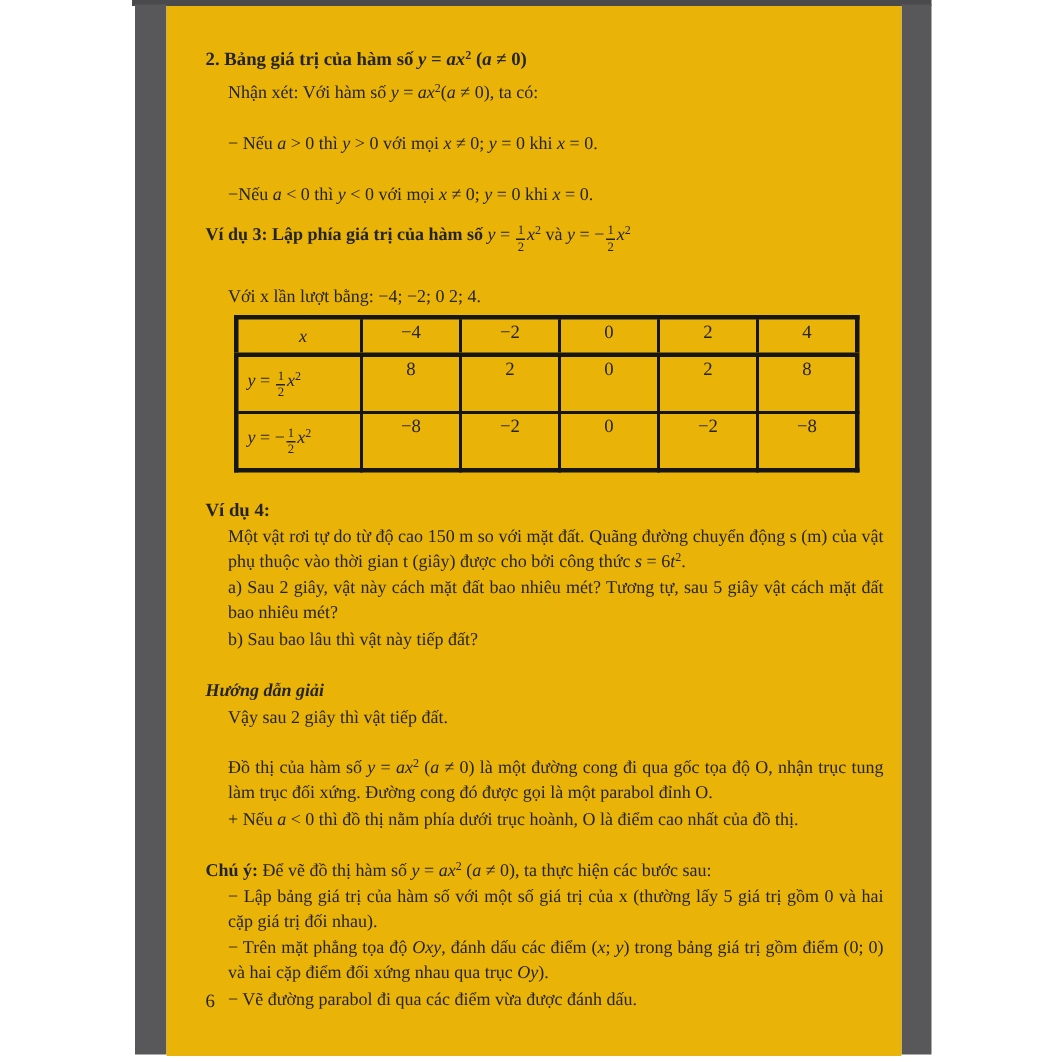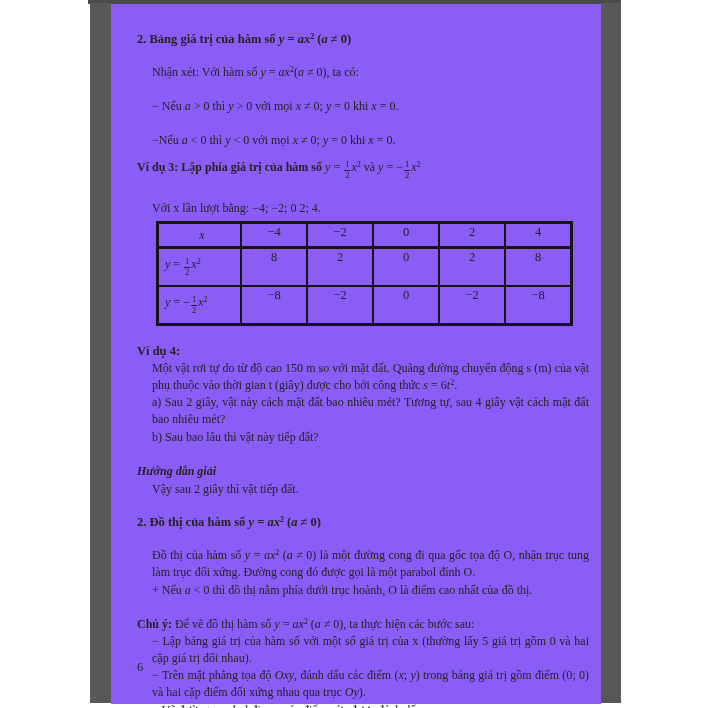--- a/index.html
+++ b/index.html
@@ -9,31 +9,31 @@
     font-family:"Liberation Serif","DejaVu Serif",serif;
     color:#242424;
   }
   
   .strip-top  { position:absolute; left:88px;  top:0;   width:533px; height:4px;  background:#4a4a4d; }
   .bar-left   { position:absolute; left:90px;  top:3px; width:21px;  height:700px; background:#58585a; }
   .bar-right  { position:absolute; left:601px; top:3px; width:20px;  height:700px; background:#58585a; }
   
   .page {
     position:absolute; left:111px; top:4px; width:490px; height:700px;
-    background:#8b5cf6; box-sizing:border-box;
+    background:#eab308; box-sizing:border-box;
     padding:22px 12px 0 26px;
   }
   .ln { font-size:12px; line-height:18px; }
   .i1 { margin-left:15px; }
   .hd { font-weight:bold; font-size:12.5px; }
   .nw { white-space:nowrap; }
   .jp { text-align:justify; line-height:17px; }
   .tall { line-height:32px; margin-top:2px; }
   .ctr { text-align:left; font-weight:bold; font-style:italic; margin-right:20px; }
-  .mt2 { margin-top:16px; } .mt3 { margin-top:15px; } .mt4 { margin-top:4px; }
+  .mt2 { margin-top:16px; } .mt3 { margin-top:4px; } .mt4 { margin-top:4px; }
   sup { font-size:8px; line-height:0; vertical-align:4px; }
   .frac { display:inline-block; text-align:center; vertical-align:-7px; font-size:8.5px; line-height:1.15; margin:0 1px; font-style:normal; }
   .frac .fn { display:block; border-bottom:1px solid #242424; padding:0 1px; }
   .frac .fd { display:block; }
   
   table.vals { border-collapse:collapse; margin:4px 0 4px 19px; table-layout:fixed; }
   table.vals td { border:2px solid #161616; font-size:12.5px; }
   table.vals tr.hr td { height:20px; text-align:center; border-bottom:3px solid #161616; }
   table.vals td.lbl { width:74px; text-align:left; padding-left:6px; vertical-align:middle; font-size:12px; }
   table.vals td.val { width:62px; text-align:center; vertical-align:top; padding-top:1px; height:34px; }
@@ -79,25 +79,24 @@
       <td class="val">−2</td>
       <td class="val">0</td>
       <td class="val">−2</td>
       <td class="val">−8</td>
     </tr>
   </tbody>
     </table>
 
   <div class="ln hd mt2"><b>Ví dụ 4:</b></div>
   <div class="ln i1 jp">Một vật rơi tự do từ độ cao 150 m so với mặt đất. Quãng đường chuyển động s (m) của vật phụ thuộc vào thời gian t (giây) được cho bởi công thức <i>s</i> = 6<i>t</i><sup>2</sup>.</div>
-  <div class="ln i1 jp">a) Sau 2 giây, vật này cách mặt đất bao nhiêu mét? Tương tự, sau 4 giây vật cách mặt đất bao nhiêu mét?</div>
+  <div class="ln i1 jp">a) Sau 2 giây, vật này cách mặt đất bao nhiêu mét? Tương tự, sau 5 giây vật cách mặt đất bao nhiêu mét?</div>
   <div class="ln i1 nw">b) Sau bao lâu thì vật này tiếp đất?</div>
   <div class="ln ctr mt2">Hướng dẫn giải</div>
   <div class="ln i1 nw">Vậy sau 2 giây thì vật tiếp đất.</div>
-  <div class="ln hd mt3"><b>2. Đồ thị của hàm số <i>y</i> = <i>ax</i><sup>2</sup> (<i>a</i> ≠ 0)</b></div>
   <div class="ln i1 jp mt2">Đồ thị của hàm số <i>y</i> = <i>ax</i><sup>2</sup> (<i>a</i> ≠ 0) là một đường cong đi qua gốc tọa độ O, nhận trục tung làm trục đối xứng. Đường cong đó được gọi là một parabol đỉnh O.</div>
   <div class="ln i1 nw">+ Nếu <i>a</i> &lt; 0 thì đồ thị nằm phía dưới trục hoành, O là điểm cao nhất của đồ thị.</div>
   <div class="ln nw mt2"><b>Chú ý:</b> Để vẽ đồ thị hàm số <i>y</i> = <i>ax</i><sup>2</sup> (<i>a</i> ≠ 0), ta thực hiện các bước sau:</div>
   <div class="ln i1 jp">− Lập bảng giá trị của hàm số với một số giá trị của x (thường lấy 5 giá trị gồm 0 và hai cặp giá trị đối nhau).</div>
   <div class="ln i1 jp">− Trên mặt phẳng tọa độ <i>Oxy</i>, đánh dấu các điểm (<i>x</i>; <i>y</i>) trong bảng giá trị gồm điểm (0; 0) và hai cặp điểm đối xứng nhau qua trục <i>Oy</i>).</div>
   <div class="ln i1 nw">− Vẽ đường parabol đi qua các điểm vừa được đánh dấu.</div>
 
   <div class="page-num">6</div>
 </div>
 

